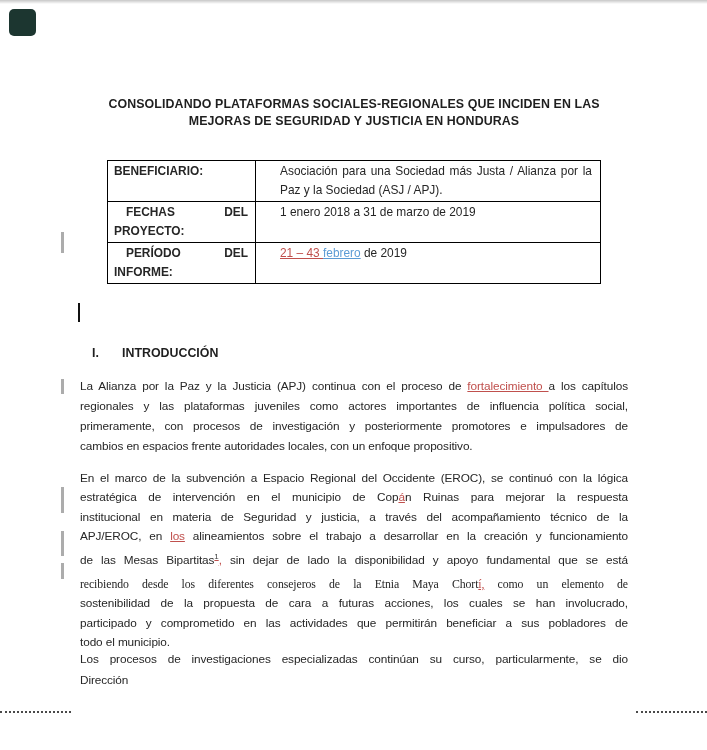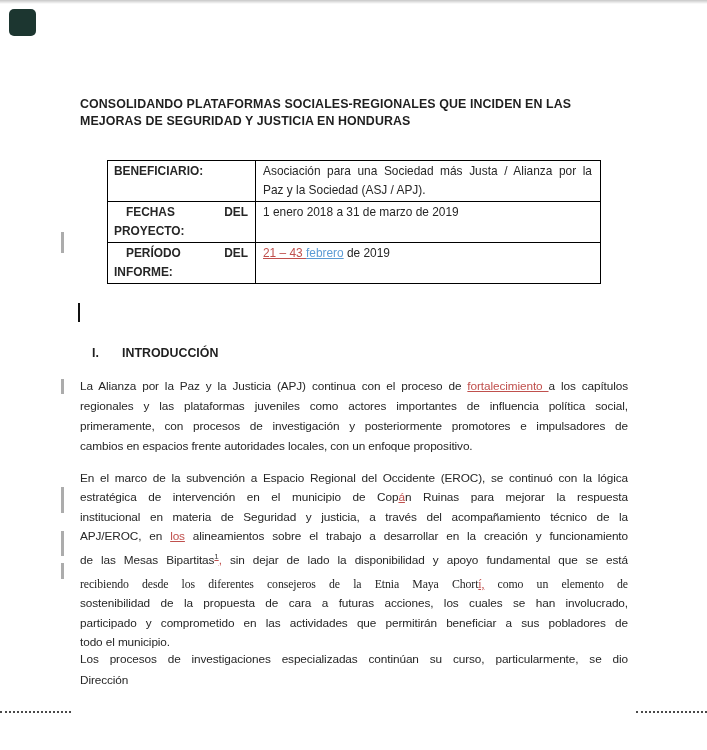--- a/index.html
+++ b/index.html
@@ -3,26 +3,26 @@
 <meta charset="utf-8">
 <style>
   html,body{margin:0;padding:0;background:#ffffff;}
   #page{position:relative;width:707px;height:750px;background:#ffffff;overflow:hidden;
         font-family:"Liberation Sans",sans-serif;color:#262626;}
   #top-edge{position:absolute;left:0;top:0;width:707px;height:4px;
         background:linear-gradient(#c7c7c7,#ffffff);}
   #corner-mark{position:absolute;left:9px;top:9px;width:27px;height:27px;border-radius:5px;
         background:#1c3630;}
   
-  #doc-title{position:absolute;left:80px;top:96px;width:548px;text-align:left;
+  #doc-title{position:absolute;left:80px;top:96px;width:548px;text-align:center;
         font-weight:bold;font-size:12.4px;line-height:17px;color:#1f1f1f;letter-spacing:0.1px;}
   
   #info-table{position:absolute;left:107px;top:160px;width:494px;border:1.6px solid #000;
         font-size:11.9px;line-height:18.5px;box-sizing:border-box;}
-  .trow{display:flex;border-top:1.6px solid #000;}
+  .trow{display:flex;border-top:1.6px solid #000;gap:17px;}
   .trow:first-child{border-top:none;}
   .tcell-label{width:148px;box-sizing:border-box;border-right:1.6px solid #000;
         font-weight:bold;padding:1px 7px 2px 6px;}
   .tcell-value{flex:1;padding:1px 8px 2px 7px;}
   .row-1{min-height:38px;} .row-2{min-height:36px;} .row-3{min-height:36px;}
   .label-justify{display:flex;justify-content:space-between;padding-left:12px;}
   
   .run-ins-red{color:#c0504d;text-decoration:underline;text-decoration-color:#c0504d;}
   .run-ins-blue{color:#5b9bd5;text-decoration:underline;text-decoration-color:#5b9bd5;}
   .run-sup-ref{vertical-align:super;font-size:0.68em;color:#3c3c3c;

